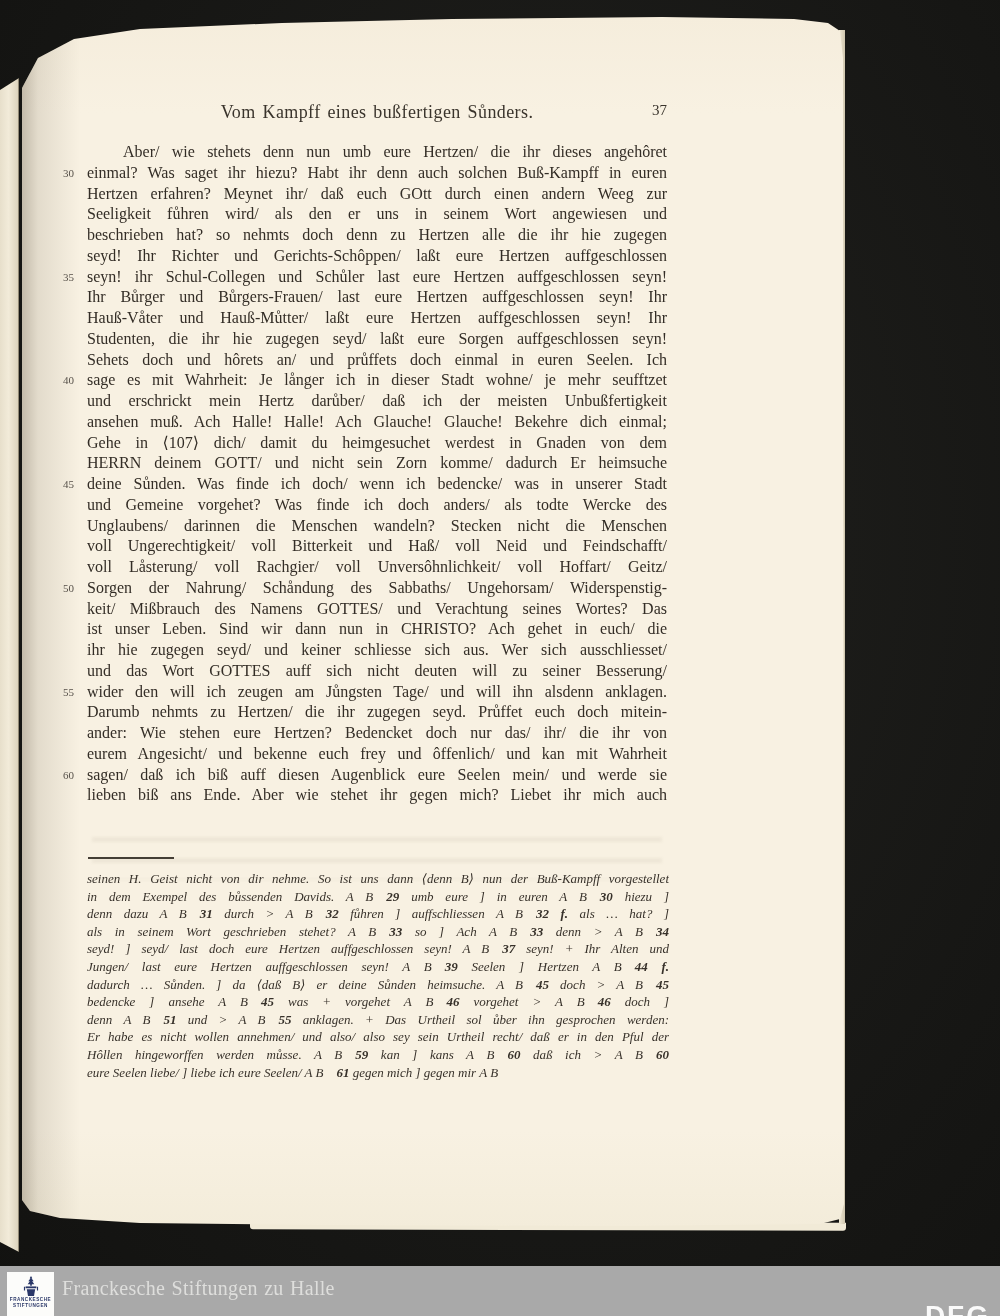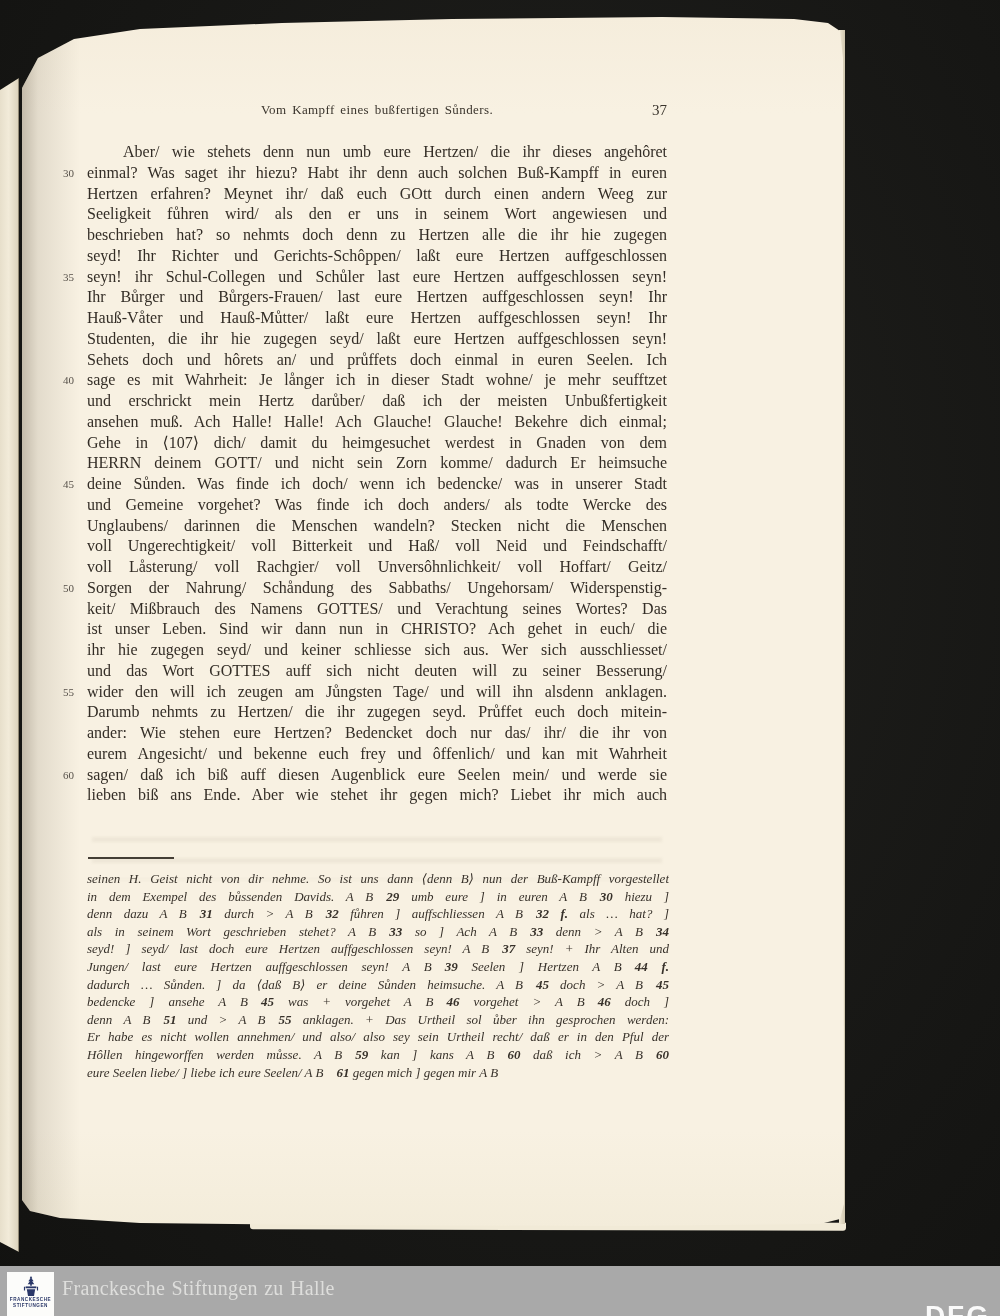--- a/index.html
+++ b/index.html
@@ -22,21 +22,21 @@
         background:linear-gradient(90deg,rgba(74,62,42,.30) 0px,rgba(74,62,42,.12) 16px,rgba(74,62,42,0) 58px),
                    linear-gradient(180deg,#f5eddc 0%,#f8f1e2 8%,#f8f1e2 92%,#f3ecda 100%);
         clip-path:polygon(0 72px,16px 42px,52px 23px,118px 13px,260px 7px,430px 3px,
                   640px 1px,772px 3px,806px 7px,818px 15px,821px 42px,822px 1188px,
                   818px 1203px,798px 1208px,600px 1210px,300px 1209px,118px 1207px,
                   38px 1202px,8px 1195px,0 1184px);
         color:#332d26;}
 
   
   .running-title{position:absolute;left:65px;top:86px;width:580px;text-align:center;
-                 font-size:13px;letter-spacing:.4px;word-spacing:2px;color:#3a342c;}
+                 font-size:18px;letter-spacing:.4px;word-spacing:2px;color:#3a342c;}
   .page-number{position:absolute;right:177px;top:86px;font-size:15px;color:#3a342c;}
 
   
   .body-text{position:absolute;left:20px;top:126px;width:625px;}
   .bline{display:flex;height:20.76px;overflow:hidden;}
   .lnum{flex:0 0 32px;text-align:right;font-size:11px;color:#57514a;
         padding-top:4px;margin-right:13px;}
   .ltxt{flex:0 0 580px;width:580px;font-size:16px;line-height:20.76px;
         text-align:justify;text-align-last:justify;}
   .ltxt.ind{text-indent:36px;}
@@ -114,21 +114,21 @@
         <div class="bline">
           <span class="lnum"></span>
           <span class="ltxt">Ihr Bůrger und Bůrgers-Frauen/ last eure Hertzen auffgeschlossen seyn! Ihr</span>
         </div>
         <div class="bline">
           <span class="lnum"></span>
           <span class="ltxt">Hauß-Våter und Hauß-Můtter/ laßt eure Hertzen auffgeschlossen seyn! Ihr</span>
         </div>
         <div class="bline">
           <span class="lnum"></span>
-          <span class="ltxt">Studenten, die ihr hie zugegen seyd/ laßt eure Hertzen auffgeschlossen seyn!</span>
+          <span class="ltxt">Studenten, die ihr hie zugegen seyd/ laßt eure Sorgen auffgeschlossen seyn!</span>
         </div>
         <div class="bline">
           <span class="lnum"></span>
           <span class="ltxt">Sehets doch und hôrets an/ und průffets doch einmal in euren Seelen. Ich</span>
         </div>
         <div class="bline">
           <span class="lnum">40</span>
           <span class="ltxt">sage es mit Wahrheit: Je långer ich in dieser Stadt wohne/ je mehr seufftzet</span>
         </div>
         <div class="bline">

